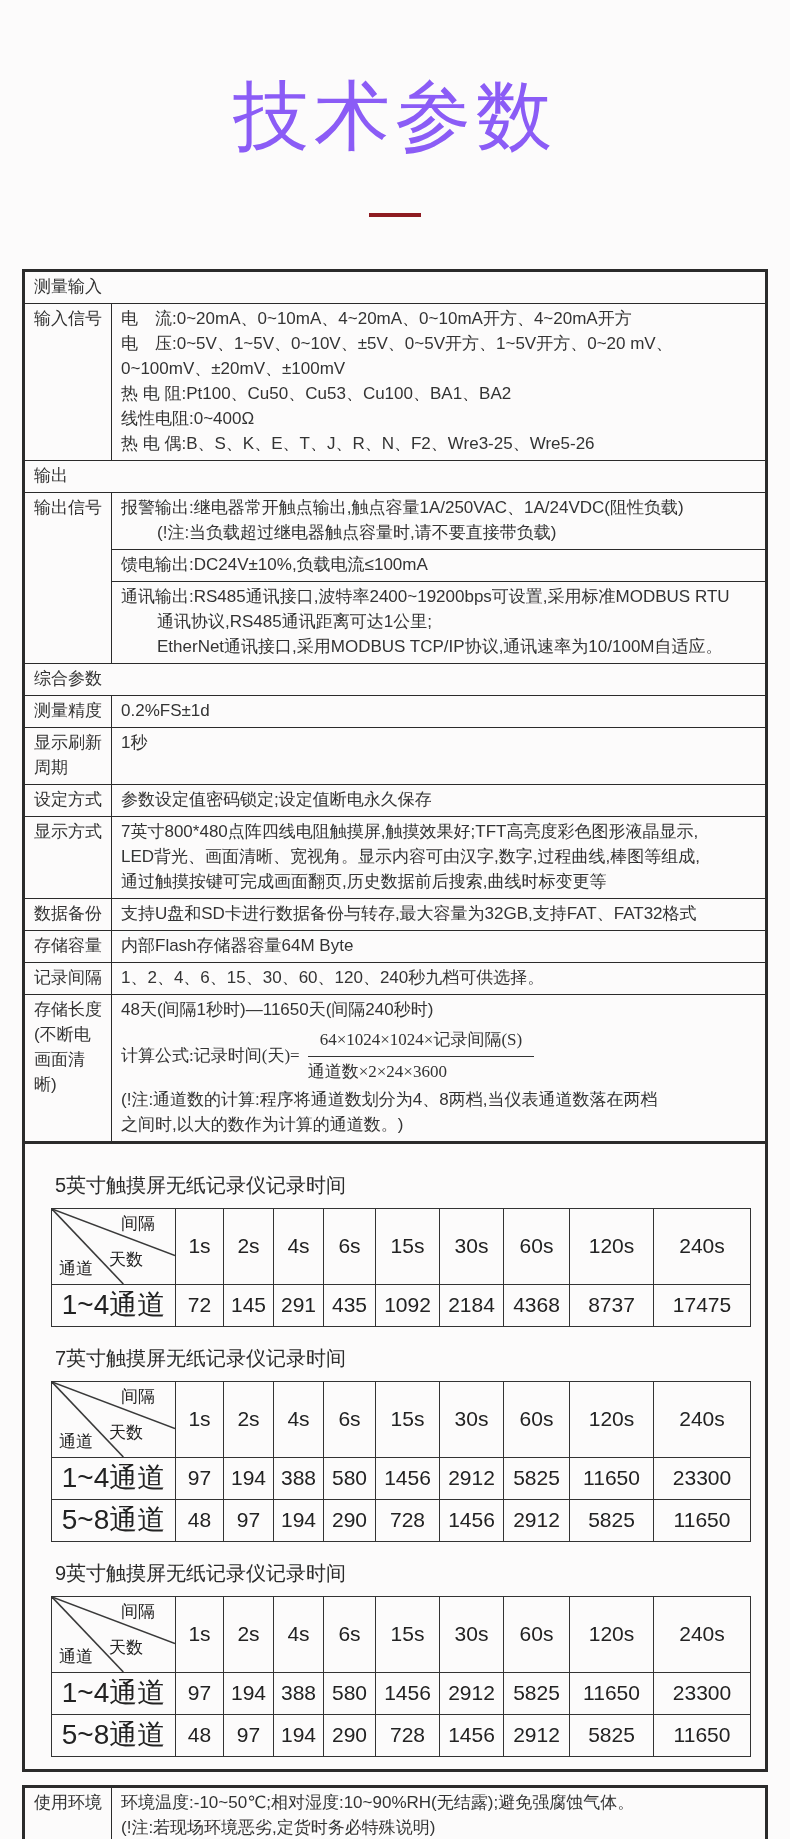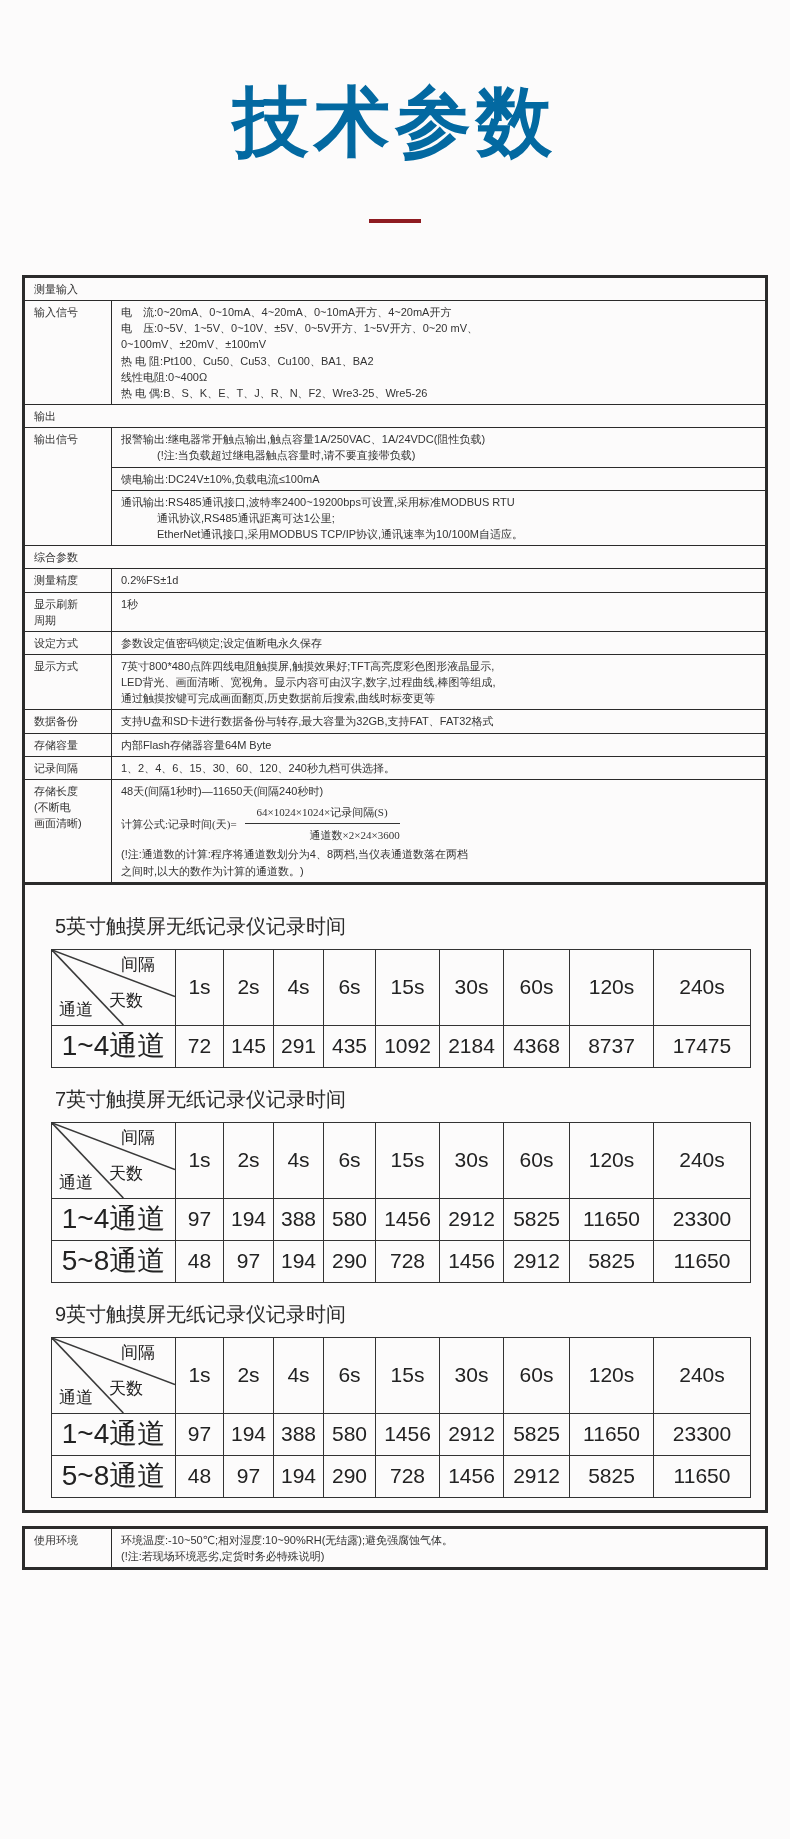--- a/index.html
+++ b/index.html
@@ -3,35 +3,35 @@
 <meta charset="utf-8">
 <style>
   * { box-sizing: border-box; }
   html,body { margin:0; padding:0; }
   body {
     width:790px; min-height:1839px;
     background:#fcfbfb; color:#333;
     font-family:"Liberation Sans","DejaVu Sans",sans-serif;
   }
   .page-header { text-align:center; padding-top:64px; }
-  h1.page-title { margin:8px; font-size:76px; font-weight:700; letter-spacing:5px; color:#0369a1; }
+  h1.page-title { margin:2px; font-size:76px; font-weight:400; letter-spacing:5px; color:#8b5cf6; }
   .accent-dash { width:52px; height:4px; margin:44px auto 0; background:#8e1b21; }
 
   main { margin:52px 22px 0; }
 
   
-  table.spec { width:100%; border-collapse:collapse; border:3px solid #2b2b2b; font-size:11px; table-layout:fixed; }
+  table.spec { width:100%; border-collapse:collapse; border:3px solid #2b2b2b; font-size:17px; table-layout:fixed; }
   table.spec td { border:1.5px solid #2b2b2b; padding:3px 8px 3px 9px; vertical-align:top; line-height:1.47; word-break:break-all; }
   table.spec col.c-label { width:88px; }
   td.lbl { }
   td.val { padding-left:12px; }
   .ind { padding-left:36px; }
 
   .formula { display:flex; align-items:center; margin:5px 0 3px;font-family:Liberation Serif, serif; }
-  .frac { display:inline-flex; flex-direction:column; text-align:right; margin-left:8px; }
+  .frac { display:inline-flex; flex-direction:column; text-align:left; margin-left:8px; }
   .frac .num { padding:0 12px 3px; border-bottom:1.6px solid #333; }
   .frac .den { padding-top:3px; }
 
   
   .tables-box { border:3px solid #2b2b2b; border-top:none; padding:10px 0 12px; }
   .rt-title { font-size:20px; margin:18px 0 9px 30px; color:#2a2a2a; }
   table.rtt { border-collapse:collapse; margin-left:26px; font-size:21px; table-layout:fixed; width:699px; }
   table.rtt td { border:1.8px solid #333; text-align:center; padding:0; color:#222; }
   td.corner { position:relative; height:76px; }
   td.corner svg { position:absolute; left:0; top:0; width:100%; height:100%; display:block; }

